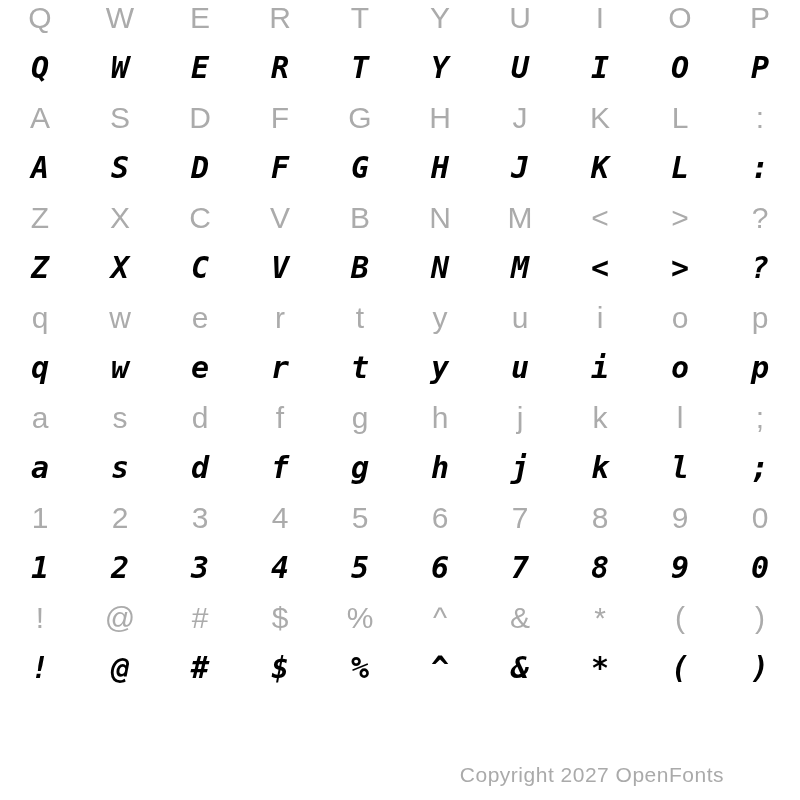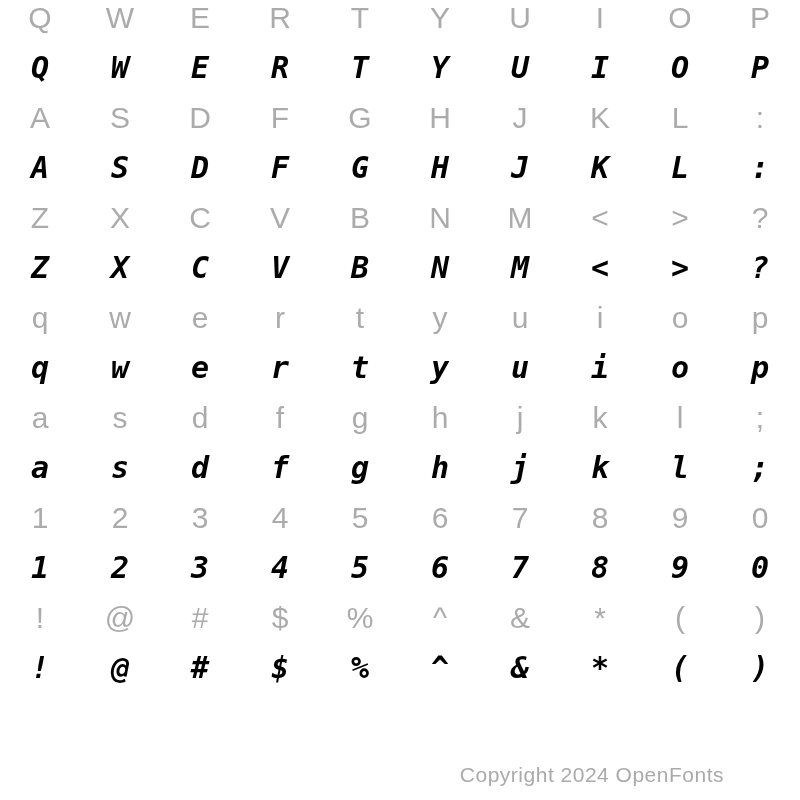--- a/index.html
+++ b/index.html
@@ -220,13 +220,13 @@
       <span class="glyph-cell">$</span>
       <span class="glyph-cell">%</span>
       <span class="glyph-cell">^</span>
       <span class="glyph-cell">&amp;</span>
       <span class="glyph-cell">*</span>
       <span class="glyph-cell">(</span>
       <span class="glyph-cell">)</span>
     </div>
   </div>
 
-<div class="copyright">Copyright 2024 OpenFonts</div>
+<div class="copyright">Copyright 2027 OpenFonts</div>
 
 </body></html>

